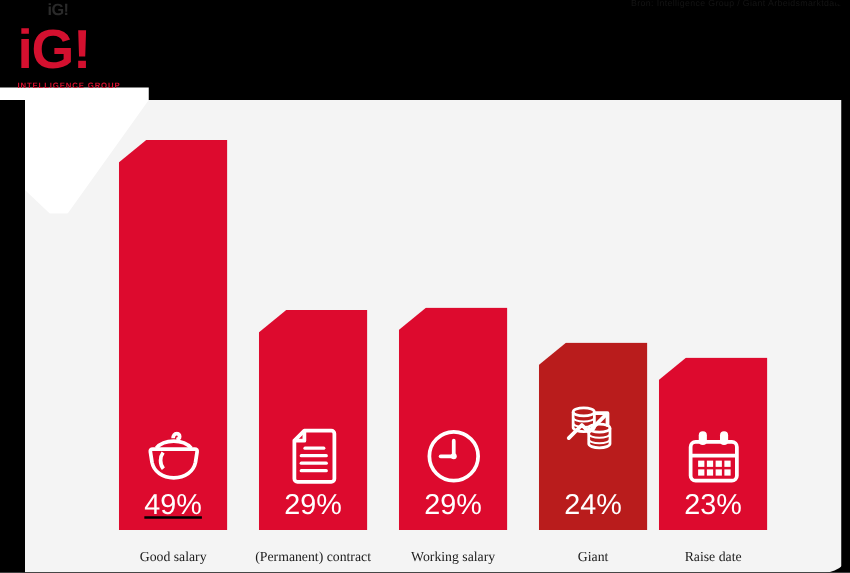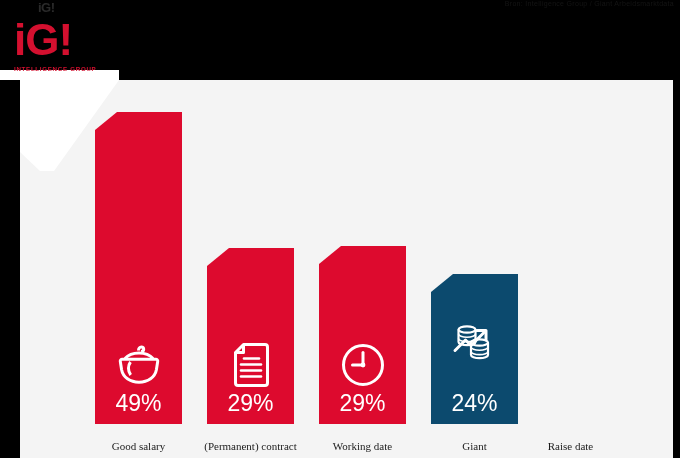--- a/index.html
+++ b/index.html
@@ -7,20 +7,21 @@
     padding: 0;
     background: #000000;
   }
   #stage {
     position: relative;
     width: 680px;
     height: 458px;
     background: #000000;
     overflow: hidden;
     font-family: "Liberation Sans", sans-serif;
+    border-radius: 20px;
   }
 
   
   #logo-block {
     position: absolute;
     left: 14px;
     top: 18px;
     width: 96px;
     height: 60px;
     z-index: 40;
@@ -156,21 +157,21 @@
 
   <div id="logo-ghost">iG!</div>
 
   <div id="panel">
     <div id="notch-top"></div>
     <div id="notch"></div>
 
     <div id="chart">
         <div class="col-wrap" style="left: 75px; width: 87px;">
           <div class="bar-col" style="width: 87px;">
-            <div class="bar" style="height: 312px; background: rgb(221, 10, 46);">
+            <div class="bar" style="height: 312px; background: rgb(221, 10, 46); text-decoration: underline;">
               <div class="bar-icon">
                 <svg width="46" height="40" viewBox="0 0 46 40" fill="none" stroke="#fff" stroke-width="3">
       <path d="M22.5 5.5c0-2.2 1.3-3.6 2.8-3.6 1.4 0 2.4 1 2.4 2.3 0 1.4-1.1 2.2-2.6 2.4"></path>
       <path d="M9 13.5c3-3.5 8-5.6 14-5.6s11 2.1 14 5.6"></path>
       <path d="M6.2 14.2h33.6c1.3 0 2.1 1 1.9 2.2l-1.3 8.4C39 32.2 32 37.2 23 37.2S7 32.2 5.6 24.8L4.3 16.4c-.2-1.2.6-2.2 1.9-2.2z"></path>
       <path d="M14.5 17c-2.6 3.5-2.9 9 .2 13"></path>
     </svg>
               </div>
               <div class="bar-value">49%</div>
             </div>
@@ -204,25 +205,25 @@
                 <svg width="46" height="46" viewBox="0 0 46 46" fill="none" stroke="#fff" stroke-width="3">
       <circle cx="23" cy="23" r="19.5"></circle>
       <path d="M23 10.5v11.5" stroke-linecap="round"></path>
       <path d="M23 23h-10.5" stroke-linecap="round"></path>
       <circle cx="23" cy="23" r="2.4" fill="#fff" stroke="none"></circle>
     </svg>
               </div>
               <div class="bar-value">29%</div>
             </div>
           </div>
-          <div class="bar-label">Working date</div>
+          <div class="bar-label">Working salary</div>
         </div>
         <div class="col-wrap" style="left: 411px; width: 87px;">
           <div class="bar-col" style="width: 87px;">
-            <div class="bar" style="height: 150px; background: #0c4a6e; gap: 23px;">
+            <div class="bar" style="height: 150px; background: #b91c1c; gap: 23px;">
               <div class="bar-icon">
                 <svg width="46" height="42" viewBox="0 0 46 42" fill="none" stroke="#fff" stroke-width="2.2">
       <g>
         <ellipse cx="15" cy="8.5" rx="8.5" ry="3.2"></ellipse>
         <path d="M6.5 8.5v12.5c0 1.8 3.8 3.2 8.5 3.2s8.5-1.4 8.5-3.2V8.5"></path>
         <path d="M6.5 13c0 1.8 3.8 3.2 8.5 3.2s8.5-1.4 8.5-3.2" stroke-width="1.6"></path>
         <path d="M6.5 17.4c0 1.8 3.8 3.2 8.5 3.2s8.5-1.4 8.5-3.2" stroke-width="1.6"></path>
       </g>
       <g>
         <ellipse cx="27.5" cy="21.5" rx="8.5" ry="3.2"></ellipse>
@@ -233,20 +234,43 @@
       <path d="M3 29.5L13.5 19l5.5 5.5L33 10.5" stroke-width="3" stroke-linecap="round" stroke-linejoin="round"></path>
       <path d="M24.5 9.5H34v9.5" stroke-width="3" stroke-linecap="round" stroke-linejoin="round" fill="none"></path>
     </svg>
               </div>
               <div class="bar-value">24%</div>
             </div>
           </div>
           <div class="bar-label">Giant</div>
         </div>
         <div class="col-wrap" style="left: 507px; width: 87px;">
+          <div class="bar-col" style="width: 87px;">
+            <div class="bar" style="height: 138px; background: rgb(221, 10, 46);">
+              <div class="bar-icon">
+                <svg width="46" height="44" viewBox="0 0 46 44" fill="none" stroke="#fff" stroke-width="3">
+      <rect x="11" y="2" width="6.5" height="11" rx="3.2" fill="#fff" stroke="none"></rect>
+      <rect x="28" y="2" width="6.5" height="11" rx="3.2" fill="#fff" stroke="none"></rect>
+      <path d="M4.5 14.5c0-2.2 1.8-4 4-4h29c2.2 0 4 1.8 4 4v23c0 2.2-1.8 4-4 4h-29c-2.2 0-4-1.8-4-4z"></path>
+      <path d="M4.5 21.5h37" stroke-width="3"></path>
+      <g fill="#fff" stroke="none">
+        <rect x="10.5" y="25.5" width="5" height="5"></rect>
+        <rect x="17.5" y="25.5" width="5" height="5"></rect>
+        <rect x="24.5" y="25.5" width="5" height="5"></rect>
+        <rect x="31.5" y="25.5" width="5" height="5"></rect>
+        <rect x="10.5" y="32.5" width="5" height="5"></rect>
+        <rect x="17.5" y="32.5" width="5" height="5"></rect>
+        <rect x="24.5" y="32.5" width="5" height="5"></rect>
+        <rect x="31.5" y="32.5" width="5" height="5"></rect>
+      </g>
+    </svg>
+              </div>
+              <div class="bar-value">23%</div>
+            </div>
+          </div>
           <div class="bar-label">Raise date</div>
         </div>
       </div>
   </div>
 
   <div id="logo-block">
     <div id="logo-mark">iG!</div>
     <div id="logo-sub">INTELLIGENCE GROUP</div>
   </div>
 

